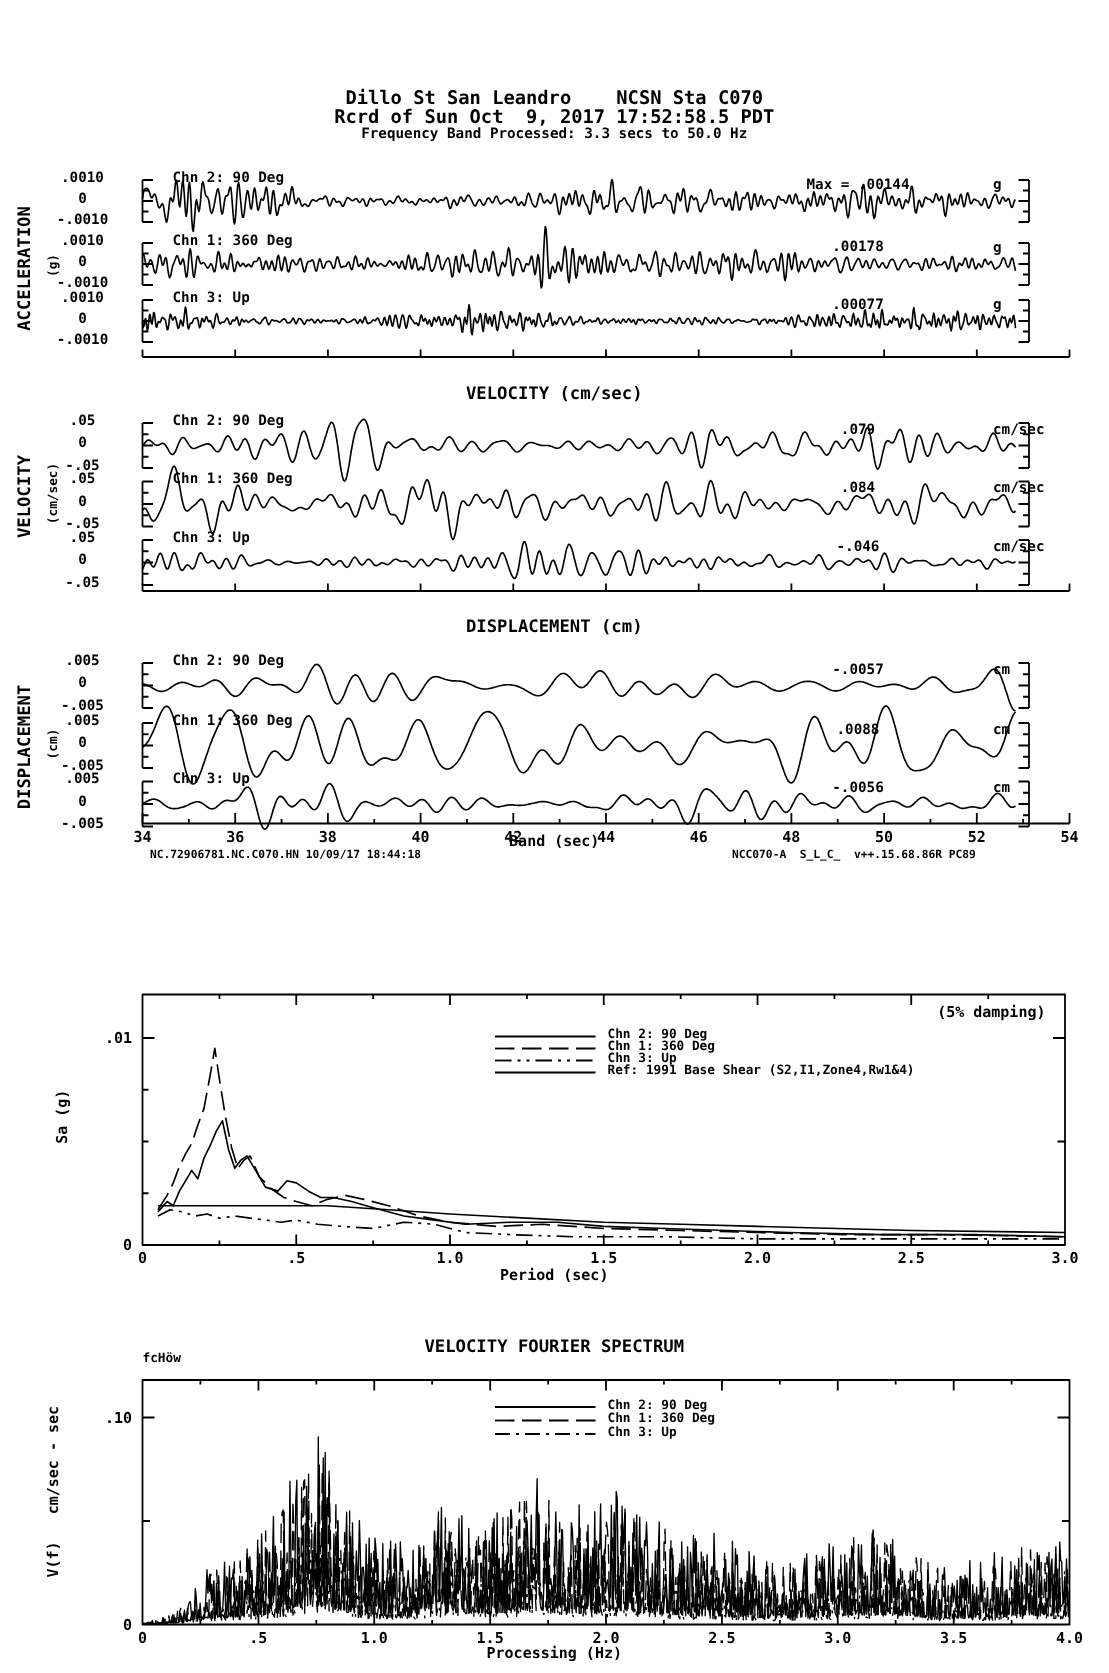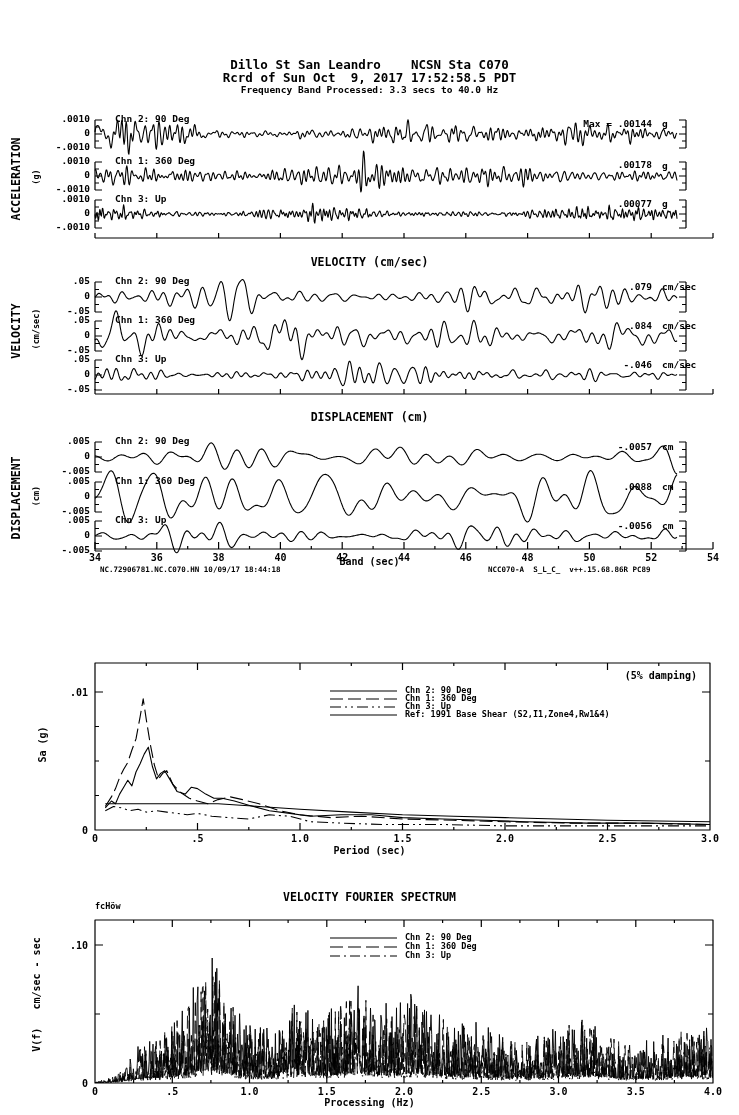--- a/index.html
+++ b/index.html
@@ -1,20 +1,20 @@
 <!DOCTYPE html>
 <html><head>
 <meta charset="utf-8">
 <style>
   html,body{margin:0;padding:0;background:#fff}
   .page{position:relative;width:739px;height:1115px;background:#ffffff;overflow:hidden;
         font-family:"DejaVu Sans Mono",monospace;font-weight:bold;color:#000}
   .t{position:absolute;white-space:pre;line-height:1.15}
   .c{left:0;width:739px;text-align:center}
-  .ra{text-align:right}
+  .ra{text-align:center}
   .s7{font-size:7.5px}
   .s8{font-size:8.5px}
   .s9{font-size:9.5px}
   .s10{font-size:10px}
   .s11{font-size:11.5px}
   .s12{font-size:12.5px}
   .vlab{position:absolute;transform:rotate(-90deg);text-align:center;white-space:pre}
   svg{position:absolute;left:0;top:0}
 </style>
 </head>
@@ -105,21 +105,21 @@
       <path d="M95,1083L95.7,1082.2L96.3,1082.8L97.0,1082.8L97.6,1082.7L98.3,1082.3L98.9,1082.6L99.6,1081.8L100.2,1082.3L100.9,1082.5L101.5,1080.3L102.2,1082.3L102.8,1082.5L103.5,1082.4L104.1,1082.6L104.8,1080.9L105.4,1082.6L106.1,1082.4L106.7,1082.5L107.4,1082.5L108.0,1082.1L108.7,1078.5L109.3,1080.9L110.0,1082.4L110.6,1082.4L111.3,1082.2L111.9,1081.3L112.6,1081.0L113.2,1081.3L113.9,1081.9L114.5,1078.5L115.2,1076.6L115.8,1081.8L116.5,1080.5L117.1,1082.0L117.8,1081.9L118.4,1081.8L119.1,1081.4L119.7,1081.3L120.4,1075.4L121.0,1078.5L121.7,1081.5L122.4,1077.1L123.0,1073.4L123.7,1080.0L124.3,1080.9L125.0,1074.2L125.6,1070.2L126.3,1068.1L126.9,1067.8L127.6,1076.3L128.2,1079.6L128.9,1074.7L129.5,1079.4L130.2,1059.0L130.8,1064.3L131.5,1077.0L132.1,1077.1L132.8,1079.7L133.4,1068.8L134.1,1078.0L134.7,1078.6L135.4,1079.1L136.0,1079.1L136.7,1074.4L137.3,1063.7L138.0,1046.5L138.6,1062.1L139.3,1052.5L139.9,1049.6L140.6,1062.7L141.2,1056.3L141.9,1066.9L142.5,1058.0L143.2,1078.7L143.8,1075.8L144.5,1061.0L145.1,1078.1L145.8,1050.5L146.4,1076.0L147.1,1078.3L147.7,1073.9L148.4,1073.6L149.1,1061.5L149.7,1041.4L150.4,1072.9L151.0,1078.2L151.7,1061.2L152.3,1069.1L153.0,1044.1L153.6,1077.9L154.3,1052.1L154.9,1052.7L155.6,1046.3L156.2,1063.9L156.9,1077.7L157.5,1071.8L158.2,1075.3L158.8,1077.6L159.5,1055.2L160.1,1072.8L160.8,1077.3L161.4,1051.1L162.1,1067.8L162.7,1077.2L163.4,1064.0L164.0,1054.0L164.7,1066.7L165.3,1038.5L166.0,1043.3L166.6,1066.6L167.3,1067.1L167.9,1046.9L168.6,1072.6L169.2,1076.9L169.9,1076.9L170.5,1068.8L171.2,1076.5L171.8,1031.4L172.5,1068.9L173.1,1075.7L173.8,1076.2L174.4,1022.6L175.1,1055.7L175.8,1074.2L176.4,1068.6L177.1,1076.1L177.7,1032.6L178.4,1035.5L179.0,1048.6L179.7,1075.0L180.3,1060.8L181.0,1073.8L181.6,1042.7L182.3,1010.9L182.9,1063.4L183.6,1031.0L184.2,1075.2L184.9,1068.4L185.5,1065.1L186.2,1072.3L186.8,1064.8L187.5,1070.8L188.1,1039.0L188.8,1074.0L189.4,1008.0L190.1,1069.7L190.7,1054.3L191.4,1072.7L192.0,1073.5L192.7,1044.6L193.3,987.5L194.0,1044.6L194.6,1069.3L195.3,1071.0L195.9,1071.7L196.6,1047.9L197.2,1000.6L197.9,986.8L198.5,1068.8L199.2,1044.0L199.8,1068.0L200.5,1071.5L201.1,1071.3L201.8,1064.5L202.4,1021.4L203.1,1070.8L203.8,1057.5L204.4,990.9L205.1,1016.3L205.7,1055.8L206.4,1053.6L207.0,1069.6L207.7,1062.6L208.3,1033.7L209.0,1059.0L209.6,1020.8L210.3,1014.9L210.9,1058.4L211.6,1065.5L212.2,958.0L212.9,1067.7L213.5,1059.1L214.2,1067.4L214.8,1052.1L215.5,971.9L216.1,1070.1L216.8,968.3L217.4,1068.5L218.1,998.4L218.7,1010.2L219.4,988.9L220.0,1047.3L220.7,1067.7L221.3,1071.1L222.0,1062.1L222.6,1022.6L223.3,1071.5L223.9,1072.7L224.6,1062.3L225.2,1014.2L225.9,1058.2L226.5,1068.6L227.2,1073.5L227.8,1063.6L228.5,1042.3L229.1,1073.2L229.8,1073.3L230.5,1032.5L231.1,1008.1L231.8,1070.1L232.4,1074.3L233.1,1071.8L233.7,1024.4L234.4,1073.2L235.0,1015.3L235.7,1071.9L236.3,1074.5L237.0,1052.1L237.6,1034.0L238.3,1053.6L238.9,1048.4L239.6,1013.7L240.2,1034.5L240.9,1075.4L241.5,1045.1L242.2,1044.8L242.8,1052.1L243.5,1071.4L244.1,1029.5L244.8,1075.7L245.4,1068.8L246.1,1025.5L246.7,1066.2L247.4,1069.8L248.0,1074.9L248.7,1076.2L249.3,1071.7L250.0,1025.5L250.6,1032.2L251.3,1049.8L251.9,1057.2L252.6,1071.6L253.2,1055.0L253.9,1076.2L254.5,1076.7L255.2,1029.1L255.8,1073.0L256.5,1076.9L257.2,1070.5L257.8,1051.9L258.5,1058.1L259.1,1076.8L259.8,1069.9L260.4,1027.5L261.1,1071.8L261.7,1075.4L262.4,1049.1L263.0,1061.3L263.7,1029.3L264.3,1044.9L265.0,1074.3L265.6,1077.1L266.3,1071.4L266.9,1028.0L267.6,1047.4L268.2,1039.1L268.9,1055.4L269.5,1076.0L270.2,1075.2L270.8,1060.3L271.5,1057.6L272.1,1046.9L272.8,1058.6L273.4,1075.9L274.1,1075.0L274.7,1075.3L275.4,1033.5L276.0,1073.0L276.7,1071.5L277.3,1072.8L278.0,1066.6L278.6,1075.7L279.3,1030.3L279.9,1070.3L280.6,1072.5L281.2,1059.4L281.9,1047.6L282.5,1036.2L283.2,1055.2L283.9,1061.0L284.5,1052.2L285.2,1065.7L285.8,1060.1L286.5,1067.0L287.1,1066.9L287.8,1072.3L288.4,1049.9L289.1,1064.1L289.7,1021.7L290.4,1064.0L291.0,1074.8L291.7,1020.8L292.3,1027.2L293.0,1067.0L293.6,1041.9L294.3,1004.9L294.9,1069.1L295.6,1048.5L296.2,1067.5L296.9,1046.3L297.5,1074.5L298.2,1034.5L298.8,1074.5L299.5,1021.1L300.1,1068.3L300.8,1067.3L301.4,1071.8L302.1,1073.9L302.7,1070.3L303.4,1050.4L304.0,1074.2L304.7,1040.3L305.3,1051.1L306.0,1012.5L306.6,1060.2L307.3,1042.6L307.9,1010.4L308.6,1065.6L309.2,1074.3L309.9,1047.1L310.6,1062.1L311.2,1068.5L311.9,1072.1L312.5,1019.0L313.2,1075.2L313.8,1073.9L314.5,1074.3L315.1,1071.3L315.8,1074.5L316.4,1071.4L317.1,1059.0L317.7,1027.3L318.4,1064.2L319.0,1075.7L319.7,1066.8L320.3,1060.1L321.0,1075.3L321.6,1073.0L322.3,1028.0L322.9,1060.6L323.6,1075.8L324.2,1027.2L324.9,1070.8L325.5,1065.1L326.2,1073.8L326.8,1035.3L327.5,1075.4L328.1,1018.4L328.8,1044.4L329.4,1012.4L330.1,1072.6L330.7,1074.7L331.4,1008.6L332.0,1075.1L332.7,1039.4L333.3,1066.5L334.0,1053.9L334.6,1065.7L335.3,1074.9L335.9,1040.5L336.6,1074.6L337.3,1072.1L337.9,1037.3L338.6,1072.5L339.2,1066.2L339.9,1073.3L340.5,1021.4L341.2,1054.0L341.8,1056.8L342.5,1072.7L343.1,1070.7L343.8,1057.0L344.4,1017.7L345.1,1072.3L345.7,1060.7L346.4,1071.4L347.0,1042.7L347.7,1070.7L348.3,1072.7L349.0,1073.2L349.6,1044.1L350.3,1073.3L350.9,1012.1L351.6,1020.4L352.2,1037.7L352.9,1071.7L353.5,1042.0L354.2,1010.1L354.8,1054.7L355.5,1043.2L356.1,1052.8L356.8,1051.7L357.4,1013.9L358.1,985.8L358.7,1052.9L359.4,1009.6L360.0,1067.7L360.7,1072.5L361.3,1072.7L362.0,1072.7L362.6,1056.1L363.3,1031.6L364.0,1018.5L364.6,1071.4L365.3,1027.4L365.9,1071.9L366.6,1071.0L367.2,1070.0L367.9,1057.4L368.5,1064.2L369.2,1072.6L369.8,1044.8L370.5,1008.0L371.1,1031.3L371.8,1072.7L372.4,1063.7L373.1,1035.2L373.7,1071.5L374.4,1019.6L375.0,1020.3L375.7,1056.1L376.3,1057.5L377.0,1073.5L377.6,1074.0L378.3,1070.9L378.9,1058.6L379.6,1048.4L380.2,1063.3L380.9,1015.2L381.5,1019.1L382.2,1033.0L382.8,1065.2L383.5,1062.6L384.1,1073.6L384.8,1065.1L385.4,1071.1L386.1,1003.2L386.7,1062.8L387.4,1073.2L388.0,1065.9L388.7,1066.2L389.3,1036.2L390.0,1068.3L390.7,1032.5L391.3,1072.5L392.0,1016.6L392.6,1062.2L393.3,1061.5L393.9,1037.7L394.6,1075.2L395.2,1031.9L395.9,1058.0L396.5,1007.8L397.2,1075.1L397.8,1069.7L398.5,1068.8L399.1,1029.5L399.8,1032.7L400.4,1002.6L401.1,1048.3L401.7,1069.9L402.4,1038.7L403.0,1033.1L403.7,1062.0L404.3,1056.0L405.0,1053.2L405.6,1059.5L406.3,1068.7L406.9,1054.1L407.6,1003.5L408.2,1071.3L408.9,1073.1L409.5,1008.2L410.2,1060.4L410.8,994.2L411.5,998.7L412.1,1056.2L412.8,1050.6L413.4,1073.5L414.1,1073.8L414.7,1004.1L415.4,1032.8L416.0,1020.0L416.7,1006.0L417.3,1069.9L418.0,1073.8L418.7,1060.3L419.3,1030.4L420.0,1066.7L420.6,1044.8L421.3,1071.3L421.9,1022.0L422.6,1032.8L423.2,1045.1L423.9,1063.5L424.5,1009.9L425.2,1074.6L425.8,1041.3L426.5,1011.5L427.1,1053.1L427.8,1032.2L428.4,1042.7L429.1,1066.6L429.7,1027.0L430.4,1030.4L431.0,1014.8L431.7,1034.6L432.3,1066.8L433.0,1060.3L433.6,1075.2L434.3,1066.8L434.9,1042.4L435.6,1069.4L436.2,1073.9L436.9,1034.1L437.5,1067.3L438.2,1074.1L438.8,1038.0L439.5,1014.7L440.1,1075.6L440.8,1069.7L441.4,1075.7L442.1,1075.8L442.7,1069.9L443.4,1059.1L444.0,1052.1L444.7,1064.7L445.4,1075.4L446.0,1072.5L446.7,1033.0L447.3,1074.0L448.0,1053.3L448.6,1036.7L449.3,1062.5L449.9,1076.4L450.6,1074.8L451.2,1076.1L451.9,1069.2L452.5,1049.3L453.2,1054.3L453.8,1075.4L454.5,1027.9L455.1,1076.9L455.8,1039.7L456.4,1073.7L457.1,1072.9L457.7,1065.2L458.4,1031.2L459.0,1075.8L459.7,1073.8L460.3,1034.8L461.0,1045.4L461.6,1070.3L462.3,1023.6L462.9,1048.5L463.6,1025.8L464.2,1076.9L464.9,1075.9L465.5,1041.8L466.2,1061.0L466.8,1069.4L467.5,1071.5L468.1,1076.0L468.8,1068.9L469.4,1065.8L470.1,1057.1L470.7,1071.1L471.4,1042.1L472.1,1064.9L472.7,1073.8L473.4,1076.5L474.0,1064.7L474.7,1052.0L475.3,1076.4L476.0,1022.2L476.6,1046.0L477.3,1059.5L477.9,1066.2L478.6,1075.4L479.2,1052.2L479.9,1076.9L480.5,1077.0L481.2,1070.0L481.8,1055.6L482.5,1056.8L483.1,1045.2L483.8,1039.7L484.4,1070.4L485.1,1069.0L485.7,1048.8L486.4,1058.7L487.0,1074.5L487.7,1077.3L488.3,1027.5L489.0,1073.0L489.6,1070.8L490.3,1032.4L490.9,1042.9L491.6,1036.6L492.2,1074.2L492.9,1064.8L493.5,1073.2L494.2,1052.2L494.8,1077.1L495.5,1070.4L496.1,1076.8L496.8,1059.0L497.4,1077.3L498.1,1047.5L498.8,1077.8L499.4,1034.4L500.1,1053.0L500.7,1075.6L501.4,1075.2L502.0,1049.8L502.7,1037.3L503.3,1059.3L504.0,1050.8L504.6,1068.1L505.3,1073.3L505.9,1057.1L506.6,1078.2L507.2,1078.3L507.9,1064.8L508.5,1078.1L509.2,1077.2L509.8,1077.2L510.5,1046.4L511.1,1048.7L511.8,1044.4L512.4,1078.4L513.1,1077.8L513.7,1076.6L514.4,1073.3L515.0,1075.0L515.7,1076.8L516.3,1050.3L517.0,1060.3L517.6,1078.5L518.3,1074.0L518.9,1076.5L519.6,1076.5L520.2,1075.4L520.9,1077.3L521.5,1063.5L522.2,1076.0L522.8,1071.5L523.5,1072.4L524.1,1068.0L524.8,1076.9L525.5,1078.2L526.1,1072.5L526.8,1068.6L527.4,1071.3L528.1,1077.4L528.7,1073.8L529.4,1077.4L530.0,1046.1L530.7,1078.2L531.3,1067.7L532.0,1075.5L532.6,1060.9L533.3,1069.5L533.9,1078.1L534.6,1077.8L535.2,1056.3L535.9,1045.9L536.5,1039.0L537.2,1077.7L537.8,1035.9L538.5,1064.0L539.1,1077.8L539.8,1077.3L540.4,1077.4L541.1,1074.9L541.7,1077.8L542.4,1077.9L543.0,1071.9L543.7,1077.3L544.3,1040.1L545.0,1060.3L545.6,1062.3L546.3,1071.6L546.9,1072.2L547.6,1046.3L548.2,1037.8L548.9,1077.7L549.5,1039.5L550.2,1060.4L550.8,1073.6L551.5,1065.3L552.2,1053.7L552.8,1029.2L553.5,1048.2L554.1,1066.4L554.8,1054.9L555.4,1031.2L556.1,1066.5L556.7,1075.1L557.4,1076.6L558.0,1076.7L558.7,1075.5L559.3,1073.8L560.0,1058.5L560.6,1057.8L561.3,1050.5L561.9,1060.5L562.6,1076.3L563.2,1036.5L563.9,1076.8L564.5,1041.9L565.2,1073.5L565.8,1074.3L566.5,1076.6L567.1,1061.2L567.8,1030.7L568.4,1033.3L569.1,1049.9L569.7,1064.9L570.4,1076.0L571.0,1074.0L571.7,1073.7L572.3,1029.6L573.0,1048.5L573.6,1052.3L574.3,1029.9L574.9,1065.8L575.6,1075.1L576.2,1057.6L576.9,1070.2L577.5,1076.2L578.2,1050.8L578.9,1073.6L579.5,1073.8L580.2,1064.0L580.8,1051.7L581.5,1025.4L582.1,1019.9L582.8,1075.0L583.4,1073.5L584.1,1043.9L584.7,1076.5L585.4,1074.4L586.0,1061.6L586.7,1038.2L587.3,1074.8L588.0,1064.3L588.6,1076.6L589.3,1068.3L589.9,1076.4L590.6,1076.7L591.2,1050.5L591.9,1074.6L592.5,1072.2L593.2,1075.6L593.8,1034.6L594.5,1068.0L595.1,1026.3L595.8,1065.1L596.4,1037.4L597.1,1075.9L597.7,1075.0L598.4,1055.6L599.0,1052.4L599.7,1077.0L600.3,1076.5L601.0,1076.3L601.6,1066.8L602.3,1074.4L602.9,1058.1L603.6,1056.8L604.2,1066.3L604.9,1074.6L605.6,1068.3L606.2,1074.2L606.9,1047.5L607.5,1053.0L608.2,1052.8L608.8,1046.8L609.5,1076.3L610.1,1077.7L610.8,1076.1L611.4,1066.2L612.1,1077.0L612.7,1060.8L613.4,1075.5L614.0,1069.7L614.7,1078.0L615.3,1067.9L616.0,1077.4L616.6,1078.2L617.3,1077.7L617.9,1077.5L618.6,1054.1L619.2,1078.2L619.9,1056.0L620.5,1078.0L621.2,1078.1L621.8,1074.6L622.5,1077.5L623.1,1057.2L623.8,1077.4L624.4,1078.5L625.1,1078.1L625.7,1066.6L626.4,1078.5L627.0,1078.4L627.7,1078.5L628.3,1050.0L629.0,1052.8L629.6,1045.1L630.3,1062.0L630.9,1078.5L631.6,1078.7L632.2,1078.7L632.9,1078.3L633.6,1076.8L634.2,1064.8L634.9,1055.7L635.5,1068.1L636.2,1057.4L636.8,1065.5L637.5,1071.9L638.1,1053.6L638.8,1078.6L639.4,1077.2L640.1,1051.0L640.7,1051.0L641.4,1078.7L642.0,1072.3L642.7,1078.7L643.3,1050.1L644.0,1058.5L644.6,1051.9L645.3,1058.8L645.9,1069.0L646.6,1040.4L647.2,1078.2L647.9,1077.9L648.5,1056.4L649.2,1077.9L649.8,1068.6L650.5,1076.8L651.1,1058.1L651.8,1076.3L652.4,1075.6L653.1,1078.4L653.7,1041.6L654.4,1067.4L655.0,1059.7L655.7,1075.1L656.3,1068.6L657.0,1069.5L657.6,1077.5L658.3,1077.5L658.9,1075.9L659.6,1075.5L660.3,1066.2L660.9,1075.6L661.6,1075.6L662.2,1066.9L662.9,1035.1L663.5,1071.5L664.2,1078.1L664.8,1068.2L665.5,1058.5L666.1,1073.5L666.8,1076.9L667.4,1060.6L668.1,1038.1L668.7,1075.1L669.4,1077.1L670.0,1061.1L670.7,1077.5L671.3,1059.9L672.0,1073.4L672.6,1076.4L673.3,1067.9L673.9,1069.0L674.6,1065.7L675.2,1076.2L675.9,1076.7L676.5,1043.9L677.2,1073.3L677.8,1046.4L678.5,1062.3L679.1,1054.4L679.8,1073.8L680.4,1076.5L681.1,1058.9L681.7,1075.2L682.4,1077.1L683.0,1070.3L683.7,1075.9L684.3,1042.2L685.0,1063.0L685.6,1066.9L686.3,1076.6L687.0,1055.8L687.6,1076.1L688.3,1075.1L688.9,1076.7L689.6,1049.0L690.2,1076.9L690.9,1076.9L691.5,1035.1L692.2,1046.4L692.8,1036.8L693.5,1073.5L694.1,1066.1L694.8,1075.1L695.4,1073.9L696.1,1076.4L696.7,1068.7L697.4,1075.9L698.0,1065.7L698.7,1071.5L699.3,1034.9L700.0,1070.6L700.6,1044.2L701.3,1039.3L701.9,1075.3L702.6,1071.8L703.2,1050.8L703.9,1031.1L704.5,1073.8L705.2,1075.0L705.8,1069.9L706.5,1027.9L707.1,1040.1L707.8,1041.4L708.4,1063.7L709.1,1067.9L709.7,1058.5L710.4,1071.9L711.0,1039.3L711.7,1069.4L712.3,1073.6L713.0,1077.5" fill="none" stroke="#000" stroke-width="0.9" stroke-linejoin="round" clip-path="url(#fsc)"></path>
       <path d="M95,1083L95.7,1082.8L96.3,1082.3L97.0,1082.8L97.6,1082.0L98.3,1081.9L98.9,1081.4L99.6,1082.4L100.2,1082.6L100.9,1082.5L101.5,1081.9L102.2,1082.7L102.8,1082.4L103.5,1082.4L104.1,1079.7L104.8,1082.6L105.4,1082.3L106.1,1081.7L106.7,1082.2L107.4,1081.7L108.0,1082.4L108.7,1078.8L109.3,1081.1L110.0,1079.3L110.6,1082.2L111.3,1081.8L111.9,1081.8L112.6,1077.2L113.2,1081.9L113.9,1081.4L114.5,1079.8L115.2,1081.8L115.8,1075.6L116.5,1081.2L117.1,1081.1L117.8,1080.1L118.4,1073.6L119.1,1081.2L119.7,1074.9L120.4,1072.2L121.0,1081.2L121.7,1079.4L122.4,1080.2L123.0,1076.0L123.7,1081.0L124.3,1076.6L125.0,1081.1L125.6,1079.9L126.3,1080.4L126.9,1080.5L127.6,1077.1L128.2,1080.6L128.9,1080.7L129.5,1078.6L130.2,1067.3L130.8,1079.3L131.5,1077.0L132.1,1075.0L132.8,1071.5L133.4,1080.1L134.1,1080.1L134.7,1079.0L135.4,1077.8L136.0,1076.1L136.7,1079.5L137.3,1071.2L138.0,1068.5L138.6,1079.4L139.3,1072.4L139.9,1051.6L140.6,1049.5L141.2,1079.1L141.9,1078.7L142.5,1051.2L143.2,1078.9L143.8,1076.9L144.5,1046.7L145.1,1063.0L145.8,1053.8L146.4,1059.8L147.1,1078.3L147.7,1076.9L148.4,1076.6L149.1,1078.0L149.7,1076.2L150.4,1073.3L151.0,1051.1L151.7,1048.8L152.3,1077.5L153.0,1075.9L153.6,1075.2L154.3,1070.4L154.9,1077.7L155.6,1070.8L156.2,1041.3L156.9,1078.0L157.5,1077.4L158.2,1060.7L158.8,1077.4L159.5,1063.6L160.1,1040.6L160.8,1058.2L161.4,1069.8L162.1,1074.4L162.7,1077.8L163.4,1063.0L164.0,1059.2L164.7,1031.2L165.3,1055.8L166.0,1068.4L166.6,1035.7L167.3,1072.7L167.9,1050.2L168.6,1073.1L169.2,1066.6L169.9,1077.1L170.5,1057.8L171.2,1062.7L171.8,1026.7L172.5,1070.2L173.1,1036.0L173.8,1075.1L174.4,1058.0L175.1,1071.0L175.8,1076.8L176.4,1075.5L177.1,1020.6L177.7,1065.6L178.4,1076.2L179.0,1063.7L179.7,1032.4L180.3,1062.0L181.0,1068.5L181.6,1049.0L182.3,1068.3L182.9,1041.3L183.6,1053.2L184.2,1035.6L184.9,1043.8L185.5,1075.4L186.2,1057.1L186.8,1075.5L187.5,1014.7L188.1,1008.4L188.8,1006.7L189.4,1041.9L190.1,1067.5L190.7,1059.4L191.4,1035.3L192.0,1070.8L192.7,1069.6L193.3,1040.7L194.0,1041.1L194.6,1072.4L195.3,1000.2L195.9,1023.5L196.6,1072.9L197.2,1072.4L197.9,1061.4L198.5,1070.8L199.2,1025.0L199.8,1053.9L200.5,1071.0L201.1,991.7L201.8,1068.4L202.4,987.7L203.1,986.5L203.8,1043.2L204.4,1055.3L205.1,1070.4L205.7,981.9L206.4,1058.9L207.0,1067.8L207.7,1069.0L208.3,1071.6L209.0,1061.1L209.6,1022.8L210.3,1061.5L210.9,1035.7L211.6,1071.4L212.2,1070.0L212.9,976.7L213.5,1070.8L214.2,1071.2L214.8,979.8L215.5,1040.0L216.1,1068.0L216.8,1071.4L217.4,1000.8L218.1,1070.1L218.7,1046.6L219.4,979.8L220.0,1011.2L220.7,1047.8L221.3,1052.9L222.0,1053.5L222.6,1073.2L223.3,1073.0L223.9,1002.0L224.6,1073.5L225.2,1013.6L225.9,1071.7L226.5,1072.5L227.2,1072.2L227.8,1062.6L228.5,1062.9L229.1,1047.0L229.8,1021.7L230.5,1039.6L231.1,1074.8L231.8,1075.0L232.4,1074.7L233.1,1007.2L233.7,1074.6L234.4,1042.1L235.0,1063.4L235.7,1068.2L236.3,1075.3L237.0,1060.1L237.6,1051.9L238.3,1053.0L238.9,1050.6L239.6,1076.3L240.2,1068.0L240.9,1068.0L241.5,1076.6L242.2,1063.0L242.8,1065.2L243.5,1076.6L244.1,1069.8L244.8,1076.7L245.4,1040.4L246.1,1074.3L246.7,1065.2L247.4,1034.3L248.0,1073.5L248.7,1044.7L249.3,1034.2L250.0,1074.5L250.6,1032.8L251.3,1070.6L251.9,1037.9L252.6,1074.6L253.2,1064.9L253.9,1071.5L254.5,1064.2L255.2,1046.9L255.8,1077.0L256.5,1066.0L257.2,1077.4L257.8,1060.8L258.5,1039.1L259.1,1077.4L259.8,1030.8L260.4,1075.3L261.1,1070.3L261.7,1052.7L262.4,1049.1L263.0,1030.8L263.7,1073.9L264.3,1064.3L265.0,1069.1L265.6,1074.7L266.3,1076.8L266.9,1077.5L267.6,1077.4L268.2,1061.8L268.9,1077.2L269.5,1050.3L270.2,1071.2L270.8,1074.3L271.5,1065.1L272.1,1076.1L272.8,1077.2L273.4,1058.5L274.1,1077.4L274.7,1061.3L275.4,1053.0L276.0,1074.0L276.7,1063.2L277.3,1074.7L278.0,1077.0L278.6,1068.8L279.3,1056.2L279.9,1029.9L280.6,1059.2L281.2,1072.0L281.9,1064.5L282.5,1030.7L283.2,1072.6L283.9,1036.5L284.5,1063.1L285.2,1067.3L285.8,1073.7L286.5,1052.2L287.1,1075.7L287.8,1073.9L288.4,1075.5L289.1,1052.8L289.7,1018.1L290.4,1056.7L291.0,1030.5L291.7,1028.0L292.3,1008.0L293.0,1067.7L293.6,1067.0L294.3,1059.4L294.9,1062.3L295.6,1062.8L296.2,1068.5L296.9,1012.0L297.5,1075.3L298.2,1074.6L298.8,1029.1L299.5,1064.8L300.1,1026.6L300.8,1021.6L301.4,1036.0L302.1,1065.4L302.7,1059.4L303.4,1070.5L304.0,1075.2L304.7,1074.6L305.3,1070.8L306.0,1027.9L306.6,1062.1L307.3,1059.9L307.9,1071.3L308.6,1074.8L309.2,1053.9L309.9,1074.8L310.6,1075.8L311.2,1075.5L311.9,1063.3L312.5,1063.1L313.2,1032.2L313.8,1073.9L314.5,1047.9L315.1,1038.8L315.8,1063.2L316.4,1056.7L317.1,1031.1L317.7,1069.3L318.4,1055.4L319.0,1024.5L319.7,1036.4L320.3,1033.4L321.0,1076.4L321.6,1076.5L322.3,1072.0L322.9,1028.2L323.6,1020.7L324.2,1072.4L324.9,1075.5L325.5,1066.9L326.2,1025.1L326.8,1052.5L327.5,1039.3L328.1,1071.7L328.8,1015.1L329.4,1071.6L330.1,1035.7L330.7,1074.5L331.4,1075.7L332.0,1072.1L332.7,1067.8L333.3,1063.5L334.0,1052.7L334.6,1070.8L335.3,1011.7L335.9,1070.3L336.6,1075.3L337.3,1040.2L337.9,1075.2L338.6,1011.5L339.2,1056.1L339.9,1060.4L340.5,1003.9L341.2,1012.6L341.8,1071.2L342.5,1074.5L343.1,1072.7L343.8,1069.3L344.4,1034.0L345.1,1074.5L345.7,1022.0L346.4,1001.5L347.0,1074.3L347.7,1035.5L348.3,1064.3L349.0,1062.8L349.6,998.9L350.3,1058.2L350.9,1001.0L351.6,1022.5L352.2,1060.1L352.9,1070.1L353.5,1054.9L354.2,1053.8L354.8,1032.2L355.5,1032.7L356.1,1032.8L356.8,1060.5L357.4,1073.6L358.1,1023.4L358.7,1008.1L359.4,1063.3L360.0,1061.1L360.7,1069.5L361.3,1073.4L362.0,1073.5L362.6,1028.7L363.3,1055.7L364.0,1015.9L364.6,1073.2L365.3,1072.5L365.9,1000.3L366.6,1067.9L367.2,1052.4L367.9,1058.6L368.5,1073.6L369.2,1049.7L369.8,1029.1L370.5,1072.0L371.1,1062.4L371.8,1070.9L372.4,1045.6L373.1,1014.9L373.7,1066.1L374.4,1069.6L375.0,1058.2L375.7,1074.6L376.3,1073.3L377.0,1073.1L377.6,1071.9L378.3,1075.0L378.9,1065.4L379.6,1075.1L380.2,1041.1L380.9,1036.8L381.5,1075.3L382.2,1075.3L382.8,1074.8L383.5,1030.4L384.1,1057.5L384.8,1025.4L385.4,1052.7L386.1,1075.6L386.7,1018.8L387.4,1075.4L388.0,1065.4L388.7,1063.4L389.3,1032.6L390.0,1075.1L390.7,1068.3L391.3,1021.3L392.0,1070.7L392.6,1059.0L393.3,1057.3L393.9,1075.5L394.6,1065.8L395.2,1070.2L395.9,1065.9L396.5,1075.5L397.2,1060.2L397.8,1027.3L398.5,1074.7L399.1,1036.9L399.8,1075.4L400.4,1070.7L401.1,1036.7L401.7,1037.5L402.4,1062.0L403.0,1057.9L403.7,1027.3L404.3,1014.8L405.0,1020.3L405.6,1030.0L406.3,1074.2L406.9,1073.3L407.6,1026.4L408.2,1025.2L408.9,1065.6L409.5,1009.8L410.2,1054.1L410.8,1072.9L411.5,1074.6L412.1,1038.0L412.8,1071.5L413.4,1058.3L414.1,1016.5L414.7,1032.7L415.4,1057.5L416.0,1028.3L416.7,1008.5L417.3,1072.6L418.0,1054.3L418.7,1074.5L419.3,1027.6L420.0,1071.3L420.6,1060.0L421.3,1060.5L421.9,1073.9L422.6,1011.0L423.2,1012.1L423.9,1068.8L424.5,1066.2L425.2,1036.7L425.8,1075.2L426.5,1054.4L427.1,1075.0L427.8,1059.4L428.4,1036.8L429.1,1075.5L429.7,1072.0L430.4,1065.3L431.0,1046.3L431.7,1053.6L432.3,1075.3L433.0,1058.7L433.6,1069.9L434.3,1071.2L434.9,1074.9L435.6,1071.5L436.2,1076.0L436.9,1046.4L437.5,1066.7L438.2,1033.3L438.8,1070.7L439.5,1059.6L440.1,1076.2L440.8,1069.8L441.4,1076.3L442.1,1075.4L442.7,1029.4L443.4,1019.4L444.0,1065.4L444.7,1075.0L445.4,1065.5L446.0,1065.1L446.7,1072.0L447.3,1026.9L448.0,1031.0L448.6,1076.4L449.3,1070.0L449.9,1073.0L450.6,1076.4L451.2,1069.8L451.9,1077.0L452.5,1053.7L453.2,1041.3L453.8,1076.8L454.5,1076.6L455.1,1048.7L455.8,1070.1L456.4,1044.2L457.1,1077.6L457.7,1062.2L458.4,1049.8L459.0,1066.1L459.7,1075.0L460.3,1077.6L461.0,1068.8L461.6,1073.5L462.3,1057.2L462.9,1077.4L463.6,1073.5L464.2,1027.8L464.9,1068.1L465.5,1077.1L466.2,1073.4L466.8,1076.9L467.5,1034.6L468.1,1077.3L468.8,1037.2L469.4,1036.7L470.1,1077.1L470.7,1049.7L471.4,1036.4L472.1,1069.5L472.7,1060.9L473.4,1076.9L474.0,1047.3L474.7,1044.4L475.3,1077.2L476.0,1066.5L476.6,1063.5L477.3,1073.8L477.9,1071.9L478.6,1067.8L479.2,1077.3L479.9,1074.8L480.5,1065.5L481.2,1060.6L481.8,1066.0L482.5,1045.4L483.1,1035.5L483.8,1073.6L484.4,1075.5L485.1,1060.7L485.7,1077.1L486.4,1077.8L487.0,1066.2L487.7,1077.7L488.3,1041.3L489.0,1055.3L489.6,1068.2L490.3,1077.8L490.9,1077.9L491.6,1063.2L492.2,1062.3L492.9,1073.4L493.5,1077.6L494.2,1067.4L494.8,1077.6L495.5,1073.4L496.1,1071.7L496.8,1076.5L497.4,1076.3L498.1,1076.4L498.8,1065.5L499.4,1046.3L500.1,1076.1L500.7,1076.5L501.4,1049.7L502.0,1078.5L502.7,1042.1L503.3,1077.1L504.0,1063.3L504.6,1059.2L505.3,1078.7L505.9,1053.9L506.6,1065.7L507.2,1072.3L507.9,1055.0L508.5,1076.4L509.2,1078.3L509.8,1077.8L510.5,1066.0L511.1,1041.2L511.8,1078.6L512.4,1078.8L513.1,1057.2L513.7,1076.1L514.4,1062.8L515.0,1042.3L515.7,1076.9L516.3,1051.4L517.0,1078.2L517.6,1075.5L518.3,1062.7L518.9,1074.4L519.6,1074.2L520.2,1069.9L520.9,1076.6L521.5,1078.5L522.2,1044.9L522.8,1061.7L523.5,1076.5L524.1,1063.7L524.8,1078.8L525.5,1077.6L526.1,1076.3L526.8,1042.3L527.4,1075.5L528.1,1078.3L528.7,1044.1L529.4,1053.6L530.0,1072.7L530.7,1062.2L531.3,1078.5L532.0,1066.8L532.6,1072.2L533.3,1071.5L533.9,1072.1L534.6,1064.8L535.2,1070.6L535.9,1054.3L536.5,1043.5L537.2,1059.6L537.8,1074.0L538.5,1066.0L539.1,1070.2L539.8,1073.0L540.4,1078.3L541.1,1072.8L541.7,1076.7L542.4,1078.3L543.0,1078.3L543.7,1050.4L544.3,1036.9L545.0,1056.0L545.6,1076.9L546.3,1040.9L546.9,1045.0L547.6,1067.1L548.2,1077.1L548.9,1044.9L549.5,1058.5L550.2,1054.4L550.8,1073.0L551.5,1072.2L552.2,1054.5L552.8,1074.3L553.5,1077.3L554.1,1068.2L554.8,1050.4L555.4,1059.9L556.1,1051.8L556.7,1069.7L557.4,1065.5L558.0,1077.7L558.7,1077.6L559.3,1046.4L560.0,1069.0L560.6,1036.8L561.3,1074.2L561.9,1076.1L562.6,1075.1L563.2,1074.8L563.9,1065.6L564.5,1072.7L565.2,1075.7L565.8,1073.4L566.5,1039.0L567.1,1075.9L567.8,1054.4L568.4,1074.0L569.1,1025.1L569.7,1063.5L570.4,1058.7L571.0,1067.1L571.7,1065.9L572.3,1076.8L573.0,1068.2L573.6,1075.1L574.3,1072.6L574.9,1044.5L575.6,1055.3L576.2,1076.7L576.9,1052.7L577.5,1064.0L578.2,1064.6L578.9,1076.8L579.5,1074.7L580.2,1075.1L580.8,1076.8L581.5,1022.2L582.1,1047.4L582.8,1025.5L583.4,1070.1L584.1,1076.1L584.7,1029.9L585.4,1076.4L586.0,1073.6L586.7,1064.4L587.3,1048.9L588.0,1077.1L588.6,1064.3L589.3,1057.0L589.9,1028.6L590.6,1072.9L591.2,1030.0L591.9,1036.3L592.5,1039.0L593.2,1077.0L593.8,1029.6L594.5,1069.1L595.1,1069.7L595.8,1068.4L596.4,1076.1L597.1,1063.8L597.7,1058.5L598.4,1077.7L599.0,1070.9L599.7,1056.1L600.3,1045.8L601.0,1066.2L601.6,1047.5L602.3,1074.2L602.9,1065.8L603.6,1077.8L604.2,1062.9L604.9,1077.0L605.6,1070.6L606.2,1066.4L606.9,1077.6L607.5,1073.8L608.2,1075.0L608.8,1076.2L609.5,1075.2L610.1,1072.2L610.8,1038.5L611.4,1043.8L612.1,1072.0L612.7,1054.3L613.4,1077.8L614.0,1039.1L614.7,1066.3L615.3,1078.5L616.0,1077.2L616.6,1077.7L617.3,1078.3L617.9,1078.6L618.6,1041.3L619.2,1061.5L619.9,1065.6L620.5,1072.4L621.2,1078.7L621.8,1063.4L622.5,1076.9L623.1,1059.5L623.8,1075.1L624.4,1049.8L625.1,1045.4L625.7,1075.5L626.4,1066.5L627.0,1078.5L627.7,1063.6L628.3,1056.4L629.0,1064.3L629.6,1057.4L630.3,1078.5L630.9,1070.4L631.6,1071.9L632.2,1057.0L632.9,1079.1L633.6,1078.7L634.2,1058.4L634.9,1078.9L635.5,1076.7L636.2,1076.3L636.8,1072.2L637.5,1074.5L638.1,1068.1L638.8,1078.7L639.4,1073.8L640.1,1073.2L640.7,1078.6L641.4,1066.6L642.0,1050.1L642.7,1066.8L643.3,1077.9L644.0,1050.6L644.6,1064.6L645.3,1076.0L645.9,1078.5L646.6,1077.1L647.2,1069.5L647.9,1075.9L648.5,1077.8L649.2,1074.4L649.8,1062.3L650.5,1078.2L651.1,1066.3L651.8,1071.1L652.4,1063.4L653.1,1070.9L653.7,1078.8L654.4,1051.1L655.0,1063.4L655.7,1065.7L656.3,1054.3L657.0,1074.3L657.6,1078.4L658.3,1057.0L658.9,1078.7L659.6,1077.0L660.3,1078.4L660.9,1078.5L661.6,1055.7L662.2,1044.3L662.9,1054.4L663.5,1045.7L664.2,1055.4L664.8,1078.4L665.5,1063.5L666.1,1076.6L666.8,1064.0L667.4,1055.5L668.1,1052.0L668.7,1076.2L669.4,1077.7L670.0,1069.8L670.7,1078.0L671.3,1078.1L672.0,1070.6L672.6,1075.7L673.3,1055.6L673.9,1041.1L674.6,1069.5L675.2,1066.5L675.9,1064.3L676.5,1068.0L677.2,1076.9L677.8,1057.7L678.5,1076.3L679.1,1037.1L679.8,1075.6L680.4,1077.6L681.1,1031.8L681.7,1064.9L682.4,1076.7L683.0,1072.2L683.7,1077.5L684.3,1077.2L685.0,1040.9L685.6,1066.8L686.3,1077.5L687.0,1033.2L687.6,1051.1L688.3,1070.8L688.9,1075.5L689.6,1039.7L690.2,1076.8L690.9,1062.8L691.5,1074.8L692.2,1077.2L692.8,1048.3L693.5,1077.3L694.1,1041.6L694.8,1065.8L695.4,1076.0L696.1,1058.4L696.7,1042.0L697.4,1075.9L698.0,1037.8L698.7,1043.5L699.3,1064.0L700.0,1065.6L700.6,1057.2L701.3,1052.1L701.9,1073.4L702.6,1049.4L703.2,1075.0L703.9,1034.8L704.5,1075.1L705.2,1046.0L705.8,1075.2L706.5,1052.7L707.1,1075.2L707.8,1070.2L708.4,1069.4L709.1,1061.7L709.7,1076.6L710.4,1076.2L711.0,1045.3L711.7,1047.4L712.3,1075.8L713.0,1075.6" fill="none" stroke="#000" stroke-width="0.9" stroke-linejoin="round" stroke-dasharray="13 5" clip-path="url(#fsc)"></path>
       <path d="M95,1083L95.7,1082.7L96.3,1082.2L97.0,1082.9L97.6,1082.8L98.3,1082.5L98.9,1082.7L99.6,1082.8L100.2,1081.4L100.9,1082.8L101.5,1082.8L102.2,1082.7L102.8,1082.6L103.5,1082.0L104.1,1082.3L104.8,1081.9L105.4,1081.0L106.1,1082.6L106.7,1082.6L107.4,1081.2L108.0,1080.2L108.7,1082.5L109.3,1080.5L110.0,1080.7L110.6,1081.2L111.3,1082.4L111.9,1082.3L112.6,1081.3L113.2,1079.0L113.9,1082.4L114.5,1078.2L115.2,1081.5L115.8,1082.4L116.5,1078.6L117.1,1079.0L117.8,1082.0L118.4,1082.3L119.1,1081.6L119.7,1080.7L120.4,1080.2L121.0,1075.9L121.7,1082.0L122.4,1081.8L123.0,1075.5L123.7,1079.5L124.3,1081.0L125.0,1072.2L125.6,1078.0L126.3,1079.2L126.9,1080.2L127.6,1079.8L128.2,1074.1L128.9,1081.3L129.5,1075.0L130.2,1075.4L130.8,1080.6L131.5,1080.7L132.1,1075.6L132.8,1077.7L133.4,1077.7L134.1,1079.4L134.7,1080.8L135.4,1080.8L136.0,1071.5L136.7,1080.8L137.3,1078.2L138.0,1078.1L138.6,1079.6L139.3,1080.7L139.9,1074.8L140.6,1079.1L141.2,1080.5L141.9,1077.2L142.5,1063.4L143.2,1080.4L143.8,1066.9L144.5,1076.1L145.1,1075.7L145.8,1080.1L146.4,1078.1L147.1,1071.8L147.7,1080.1L148.4,1074.4L149.1,1073.1L149.7,1078.6L150.4,1080.1L151.0,1073.2L151.7,1078.5L152.3,1064.8L153.0,1068.9L153.6,1065.2L154.3,1077.2L154.9,1071.0L155.6,1079.8L156.2,1060.7L156.9,1076.9L157.5,1056.8L158.2,1077.9L158.8,1065.8L159.5,1079.6L160.1,1079.7L160.8,1057.1L161.4,1073.4L162.1,1077.9L162.7,1078.5L163.4,1051.8L164.0,1055.0L164.7,1075.5L165.3,1070.5L166.0,1077.7L166.6,1054.2L167.3,1079.1L167.9,1056.8L168.6,1074.0L169.2,1060.6L169.9,1074.4L170.5,1079.3L171.2,1053.9L171.8,1077.5L172.5,1069.4L173.1,1063.4L173.8,1071.9L174.4,1079.0L175.1,1046.3L175.8,1068.0L176.4,1071.8L177.1,1078.2L177.7,1077.3L178.4,1078.8L179.0,1071.1L179.7,1052.3L180.3,1072.3L181.0,1046.9L181.6,1076.1L182.3,1076.4L182.9,1078.2L183.6,1070.4L184.2,1074.3L184.9,1078.2L185.5,1057.9L186.2,1074.2L186.8,1077.7L187.5,1065.7L188.1,1065.7L188.8,1077.5L189.4,1072.3L190.1,1076.8L190.7,1077.6L191.4,1059.2L192.0,1075.7L192.7,1075.4L193.3,1065.8L194.0,1077.0L194.6,1059.0L195.3,1076.7L195.9,1072.1L196.6,1075.4L197.2,1038.4L197.9,1069.7L198.5,1068.7L199.2,1025.7L199.8,1058.6L200.5,1061.0L201.1,1067.9L201.8,1075.9L202.4,1075.6L203.1,1075.7L203.8,1018.6L204.4,1045.6L205.1,1051.1L205.7,1017.0L206.4,1041.4L207.0,1064.5L207.7,1009.0L208.3,1062.7L209.0,1059.0L209.6,1045.4L210.3,1055.0L210.9,1066.5L211.6,1074.7L212.2,1039.0L212.9,1056.1L213.5,1030.4L214.2,1071.1L214.8,1070.6L215.5,1044.6L216.1,1057.6L216.8,1072.6L217.4,1066.8L218.1,1058.5L218.7,1040.4L219.4,1074.0L220.0,1043.6L220.7,1059.3L221.3,1055.1L222.0,1076.4L222.6,1043.1L223.3,1038.0L223.9,1024.4L224.6,1069.5L225.2,1073.9L225.9,1072.1L226.5,1037.7L227.2,1033.8L227.8,1060.5L228.5,1068.7L229.1,1070.4L229.8,1030.8L230.5,1055.5L231.1,1068.3L231.8,1061.4L232.4,1063.8L233.1,1056.3L233.7,1074.0L234.4,1075.1L235.0,1078.1L235.7,1037.6L236.3,1077.2L237.0,1077.4L237.6,1061.0L238.3,1063.9L238.9,1078.3L239.6,1048.5L240.2,1077.9L240.9,1078.1L241.5,1071.3L242.2,1066.0L242.8,1059.7L243.5,1074.5L244.1,1075.0L244.8,1055.5L245.4,1079.0L246.1,1078.7L246.7,1046.2L247.4,1077.4L248.0,1047.6L248.7,1049.8L249.3,1078.8L250.0,1078.7L250.6,1062.8L251.3,1078.7L251.9,1074.1L252.6,1069.3L253.2,1079.2L253.9,1076.7L254.5,1076.9L255.2,1076.1L255.8,1079.3L256.5,1053.2L257.2,1055.9L257.8,1079.1L258.5,1078.6L259.1,1073.7L259.8,1078.8L260.4,1072.8L261.1,1077.8L261.7,1079.4L262.4,1055.6L263.0,1051.0L263.7,1077.9L264.3,1078.6L265.0,1076.5L265.6,1075.6L266.3,1047.9L266.9,1078.5L267.6,1075.9L268.2,1078.6L268.9,1052.4L269.5,1060.3L270.2,1077.3L270.8,1057.6L271.5,1079.0L272.1,1071.8L272.8,1079.1L273.4,1061.9L274.1,1078.6L274.7,1066.4L275.4,1073.1L276.0,1078.3L276.7,1079.2L277.3,1053.0L278.0,1078.7L278.6,1058.7L279.3,1076.1L279.9,1061.5L280.6,1073.4L281.2,1067.6L281.9,1044.1L282.5,1061.1L283.2,1078.6L283.9,1061.3L284.5,1071.9L285.2,1047.6L285.8,1071.7L286.5,1042.6L287.1,1077.5L287.8,1064.9L288.4,1056.4L289.1,1062.6L289.7,1046.6L290.4,1038.7L291.0,1076.9L291.7,1072.7L292.3,1060.1L293.0,1072.6L293.6,1077.9L294.3,1065.7L294.9,1068.4L295.6,1062.2L296.2,1042.3L296.9,1078.0L297.5,1033.2L298.2,1075.1L298.8,1037.4L299.5,1043.4L300.1,1069.9L300.8,1032.4L301.4,1065.8L302.1,1076.2L302.7,1073.6L303.4,1031.9L304.0,1039.1L304.7,1055.0L305.3,1077.0L306.0,1033.3L306.6,1044.0L307.3,1038.1L307.9,1037.5L308.6,1052.4L309.2,1046.0L309.9,1066.5L310.6,1037.9L311.2,1043.8L311.9,1040.8L312.5,1075.5L313.2,1047.8L313.8,1068.1L314.5,1077.5L315.1,1077.1L315.8,1078.2L316.4,1068.5L317.1,1075.3L317.7,1068.3L318.4,1076.3L319.0,1056.5L319.7,1078.6L320.3,1077.0L321.0,1041.4L321.6,1048.7L322.3,1061.2L322.9,1060.0L323.6,1077.5L324.2,1078.6L324.9,1056.3L325.5,1076.9L326.2,1071.6L326.8,1078.3L327.5,1074.7L328.1,1078.5L328.8,1078.2L329.4,1075.6L330.1,1077.6L330.7,1078.3L331.4,1060.1L332.0,1070.8L332.7,1038.8L333.3,1076.9L334.0,1044.3L334.6,1075.0L335.3,1056.8L335.9,1067.0L336.6,1042.9L337.3,1075.1L337.9,1076.4L338.6,1077.9L339.2,1063.0L339.9,1063.4L340.5,1076.8L341.2,1070.6L341.8,1053.4L342.5,1047.1L343.1,1074.1L343.8,1063.6L344.4,1077.6L345.1,1058.8L345.7,1075.3L346.4,1036.7L347.0,1071.5L347.7,1073.1L348.3,1066.6L349.0,1027.5L349.6,1055.8L350.3,1034.5L350.9,1070.4L351.6,1073.6L352.2,1051.8L352.9,1071.9L353.5,1075.8L354.2,1032.9L354.8,1075.9L355.5,1038.2L356.1,1061.1L356.8,1058.4L357.4,1060.8L358.1,1045.1L358.7,1053.8L359.4,1057.4L360.0,1054.8L360.7,1060.2L361.3,1064.9L362.0,1074.8L362.6,1076.3L363.3,1073.9L364.0,1067.7L364.6,1075.9L365.3,1076.4L365.9,1066.1L366.6,1057.5L367.2,1075.5L367.9,1072.0L368.5,1076.9L369.2,1053.1L369.8,1075.2L370.5,1050.6L371.1,1073.0L371.8,1075.4L372.4,1034.9L373.1,1077.1L373.7,1074.4L374.4,1076.3L375.0,1063.7L375.7,1039.6L376.3,1074.6L377.0,1059.8L377.6,1076.3L378.3,1074.5L378.9,1043.3L379.6,1073.4L380.2,1061.9L380.9,1071.1L381.5,1075.8L382.2,1077.7L382.8,1072.1L383.5,1049.5L384.1,1075.1L384.8,1064.5L385.4,1052.8L386.1,1072.1L386.7,1075.7L387.4,1066.6L388.0,1063.2L388.7,1077.3L389.3,1070.8L390.0,1069.5L390.7,1076.4L391.3,1072.8L392.0,1044.0L392.6,1045.0L393.3,1041.5L393.9,1072.0L394.6,1077.7L395.2,1074.4L395.9,1052.6L396.5,1057.9L397.2,1038.5L397.8,1077.7L398.5,1050.3L399.1,1076.9L399.8,1068.4L400.4,1071.7L401.1,1075.1L401.7,1077.8L402.4,1077.0L403.0,1046.4L403.7,1077.9L404.3,1066.9L405.0,1077.8L405.6,1077.5L406.3,1067.7L406.9,1076.9L407.6,1074.5L408.2,1070.6L408.9,1068.2L409.5,1077.5L410.2,1071.5L410.8,1077.2L411.5,1049.2L412.1,1074.0L412.8,1057.9L413.4,1067.0L414.1,1063.7L414.7,1056.1L415.4,1045.1L416.0,1076.2L416.7,1068.3L417.3,1077.6L418.0,1063.8L418.7,1049.2L419.3,1057.9L420.0,1057.5L420.6,1058.3L421.3,1073.1L421.9,1042.9L422.6,1075.6L423.2,1072.4L423.9,1077.7L424.5,1074.7L425.2,1077.6L425.8,1071.6L426.5,1077.3L427.1,1060.5L427.8,1070.7L428.4,1063.1L429.1,1067.1L429.7,1074.9L430.4,1068.0L431.0,1074.0L431.7,1072.2L432.3,1053.5L433.0,1077.5L433.6,1052.0L434.3,1070.9L434.9,1063.5L435.6,1065.4L436.2,1059.4L436.9,1078.2L437.5,1054.9L438.2,1049.2L438.8,1059.5L439.5,1053.3L440.1,1066.7L440.8,1068.4L441.4,1078.0L442.1,1057.4L442.7,1060.0L443.4,1049.9L444.0,1049.6L444.7,1078.7L445.4,1078.5L446.0,1072.3L446.7,1078.9L447.3,1073.9L448.0,1074.5L448.6,1050.4L449.3,1074.9L449.9,1060.3L450.6,1051.6L451.2,1078.6L451.9,1050.8L452.5,1077.9L453.2,1079.1L453.8,1047.2L454.5,1076.3L455.1,1074.9L455.8,1079.3L456.4,1078.4L457.1,1073.2L457.7,1056.1L458.4,1076.5L459.0,1069.2L459.7,1068.1L460.3,1074.6L461.0,1079.3L461.6,1057.1L462.3,1079.4L462.9,1079.1L463.6,1078.1L464.2,1078.6L464.9,1073.1L465.5,1060.0L466.2,1077.3L466.8,1053.7L467.5,1052.5L468.1,1063.2L468.8,1070.3L469.4,1072.6L470.1,1057.6L470.7,1051.9L471.4,1064.8L472.1,1075.5L472.7,1056.4L473.4,1079.2L474.0,1071.7L474.7,1065.4L475.3,1079.1L476.0,1056.2L476.6,1079.2L477.3,1079.2L477.9,1047.1L478.6,1056.3L479.2,1066.6L479.9,1079.3L480.5,1064.8L481.2,1070.0L481.8,1073.3L482.5,1062.7L483.1,1077.2L483.8,1077.9L484.4,1068.1L485.1,1057.8L485.7,1069.1L486.4,1051.1L487.0,1077.1L487.7,1064.6L488.3,1079.6L489.0,1075.3L489.6,1079.4L490.3,1058.5L490.9,1079.7L491.6,1063.2L492.2,1079.6L492.9,1077.5L493.5,1053.6L494.2,1063.8L494.8,1054.1L495.5,1079.9L496.1,1070.3L496.8,1055.0L497.4,1079.8L498.1,1074.6L498.8,1077.0L499.4,1071.2L500.1,1068.4L500.7,1065.9L501.4,1080.1L502.0,1080.0L502.7,1077.1L503.3,1078.7L504.0,1080.1L504.6,1080.1L505.3,1074.3L505.9,1066.7L506.6,1080.2L507.2,1080.2L507.9,1076.4L508.5,1078.6L509.2,1079.0L509.8,1079.6L510.5,1067.5L511.1,1057.6L511.8,1077.7L512.4,1069.2L513.1,1063.4L513.7,1078.4L514.4,1079.1L515.0,1080.3L515.7,1080.3L516.3,1080.3L517.0,1079.5L517.6,1063.6L518.3,1076.2L518.9,1068.4L519.6,1071.9L520.2,1071.5L520.9,1078.6L521.5,1080.3L522.2,1056.6L522.8,1066.5L523.5,1072.0L524.1,1078.1L524.8,1069.2L525.5,1080.2L526.1,1076.5L526.8,1079.6L527.4,1060.3L528.1,1080.1L528.7,1080.1L529.4,1061.1L530.0,1080.1L530.7,1055.8L531.3,1073.7L532.0,1072.6L532.6,1071.8L533.3,1073.3L533.9,1060.6L534.6,1060.9L535.2,1074.6L535.9,1057.5L536.5,1069.4L537.2,1074.0L537.8,1054.9L538.5,1080.0L539.1,1069.5L539.8,1079.8L540.4,1061.1L541.1,1077.5L541.7,1062.7L542.4,1076.1L543.0,1079.9L543.7,1062.8L544.3,1079.9L545.0,1073.5L545.6,1078.3L546.3,1054.4L546.9,1070.1L547.6,1079.0L548.2,1079.8L548.9,1079.8L549.5,1078.6L550.2,1056.7L550.8,1077.1L551.5,1079.0L552.2,1066.0L552.8,1078.6L553.5,1079.5L554.1,1079.7L554.8,1078.2L555.4,1053.5L556.1,1073.3L556.7,1073.4L557.4,1076.1L558.0,1078.2L558.7,1051.6L559.3,1076.9L560.0,1066.3L560.6,1066.5L561.3,1068.8L561.9,1079.4L562.6,1077.8L563.2,1053.2L563.9,1071.5L564.5,1071.5L565.2,1075.5L565.8,1079.2L566.5,1079.0L567.1,1059.0L567.8,1078.4L568.4,1079.1L569.1,1047.7L569.7,1079.1L570.4,1066.5L571.0,1077.4L571.7,1079.0L572.3,1078.9L573.0,1074.1L573.6,1042.9L574.3,1076.0L574.9,1078.6L575.6,1052.5L576.2,1053.3L576.9,1048.2L577.5,1078.3L578.2,1078.4L578.9,1072.9L579.5,1078.8L580.2,1071.1L580.8,1045.2L581.5,1071.6L582.1,1062.1L582.8,1077.4L583.4,1078.3L584.1,1067.0L584.7,1070.9L585.4,1068.3L586.0,1069.5L586.7,1061.2L587.3,1068.4L588.0,1073.5L588.6,1079.1L589.3,1074.0L589.9,1064.1L590.6,1060.9L591.2,1075.8L591.9,1053.6L592.5,1046.9L593.2,1072.6L593.8,1076.4L594.5,1071.9L595.1,1077.0L595.8,1073.1L596.4,1058.6L597.1,1069.6L597.7,1078.8L598.4,1079.5L599.0,1074.4L599.7,1076.1L600.3,1075.3L601.0,1068.7L601.6,1077.3L602.3,1072.9L602.9,1053.8L603.6,1072.2L604.2,1078.0L604.9,1077.6L605.6,1056.9L606.2,1053.5L606.9,1065.2L607.5,1069.2L608.2,1052.6L608.8,1079.9L609.5,1055.5L610.1,1074.0L610.8,1075.7L611.4,1077.7L612.1,1074.8L612.7,1054.2L613.4,1073.7L614.0,1078.9L614.7,1061.5L615.3,1058.6L616.0,1075.6L616.6,1080.1L617.3,1076.1L617.9,1077.0L618.6,1080.1L619.2,1077.6L619.9,1059.4L620.5,1079.5L621.2,1079.8L621.8,1060.4L622.5,1069.4L623.1,1079.5L623.8,1073.7L624.4,1080.3L625.1,1076.2L625.7,1077.9L626.4,1080.3L627.0,1079.4L627.7,1071.3L628.3,1071.4L629.0,1079.6L629.6,1078.3L630.3,1065.7L630.9,1067.8L631.6,1067.2L632.2,1075.3L632.9,1078.0L633.6,1080.4L634.2,1078.7L634.9,1078.6L635.5,1072.7L636.2,1080.0L636.8,1074.1L637.5,1080.4L638.1,1077.6L638.8,1077.3L639.4,1060.8L640.1,1063.0L640.7,1072.4L641.4,1079.9L642.0,1080.4L642.7,1078.9L643.3,1078.9L644.0,1061.4L644.6,1069.7L645.3,1073.2L645.9,1079.9L646.6,1078.6L647.2,1065.4L647.9,1078.8L648.5,1079.8L649.2,1064.6L649.8,1076.0L650.5,1077.1L651.1,1067.9L651.8,1069.0L652.4,1076.7L653.1,1080.0L653.7,1080.3L654.4,1078.5L655.0,1080.2L655.7,1080.2L656.3,1078.3L657.0,1079.8L657.6,1074.6L658.3,1068.3L658.9,1072.7L659.6,1080.0L660.3,1071.6L660.9,1070.3L661.6,1080.1L662.2,1059.1L662.9,1067.3L663.5,1080.0L664.2,1079.7L664.8,1067.7L665.5,1075.0L666.1,1079.4L666.8,1071.7L667.4,1079.9L668.1,1067.0L668.7,1078.2L669.4,1077.3L670.0,1069.3L670.7,1059.3L671.3,1072.8L672.0,1079.8L672.6,1076.6L673.3,1077.8L673.9,1077.8L674.6,1077.2L675.2,1058.4L675.9,1076.7L676.5,1066.3L677.2,1070.0L677.8,1078.4L678.5,1060.0L679.1,1064.4L679.8,1075.2L680.4,1068.7L681.1,1060.5L681.7,1079.1L682.4,1069.5L683.0,1056.7L683.7,1052.3L684.3,1068.4L685.0,1069.6L685.6,1070.1L686.3,1063.4L687.0,1069.9L687.6,1061.5L688.3,1056.3L688.9,1049.3L689.6,1074.5L690.2,1068.7L690.9,1059.5L691.5,1079.1L692.2,1075.8L692.8,1056.4L693.5,1072.6L694.1,1054.1L694.8,1075.5L695.4,1070.7L696.1,1079.2L696.7,1078.5L697.4,1078.7L698.0,1076.4L698.7,1077.3L699.3,1048.2L700.0,1066.8L700.6,1077.2L701.3,1077.0L701.9,1055.9L702.6,1079.0L703.2,1078.9L703.9,1078.9L704.5,1057.8L705.2,1077.3L705.8,1077.4L706.5,1051.9L707.1,1079.2L707.8,1078.1L708.4,1079.0L709.1,1076.5L709.7,1047.2L710.4,1077.6L711.0,1076.1L711.7,1058.6L712.3,1077.8L713.0,1077.6" fill="none" stroke="#000" stroke-width="0.9" stroke-linejoin="round" stroke-dasharray="10 4 2 4" clip-path="url(#fsc)"></path>
       <path d="M330,938H397" fill="none" stroke="#000" stroke-width="1.2" stroke-linejoin="round"></path>
       <path d="M330,947H397" fill="none" stroke="#000" stroke-width="1.2" stroke-linejoin="round" stroke-dasharray="13 5"></path>
       <path d="M330,956H397" fill="none" stroke="#000" stroke-width="1.2" stroke-linejoin="round" stroke-dasharray="10 4 2 4"></path>
     </svg>
 
   <div class="t c s12" style="top:58px">Dillo St San Leandro    NCSN Sta C070</div>
   <div class="t c s12" style="top:71px">Rcrd of Sun Oct  9, 2017 17:52:58.5 PDT</div>
-  <div class="t c s9" style="top:85px">Frequency Band Processed: 3.3 secs to 40.0 Hz</div>
+  <div class="t c s9" style="top:85px">Frequency Band Processed: 3.3 secs to 50.0 Hz</div>
 
   <div class="t c s11" style="top:411px">DISPLACEMENT (cm)</div>
   <div class="t c s11" style="top:256px">VELOCITY (cm/sec)</div>
 
   <div class="vlab s11" style="left:-54px;top:172px;width:140px">ACCELERATION</div>
   <div class="vlab s8" style="left:-24px;top:172px;width:120px">(g)</div>
   <div class="vlab s11" style="left:-54px;top:324px;width:140px">VELOCITY</div>
   <div class="vlab s8" style="left:-24px;top:324px;width:120px">(cm/sec)</div>
   <div class="vlab s11" style="left:-54px;top:491px;width:140px">DISPLACEMENT</div>
   <div class="vlab s8" style="left:-24px;top:491px;width:120px">(cm)</div>

